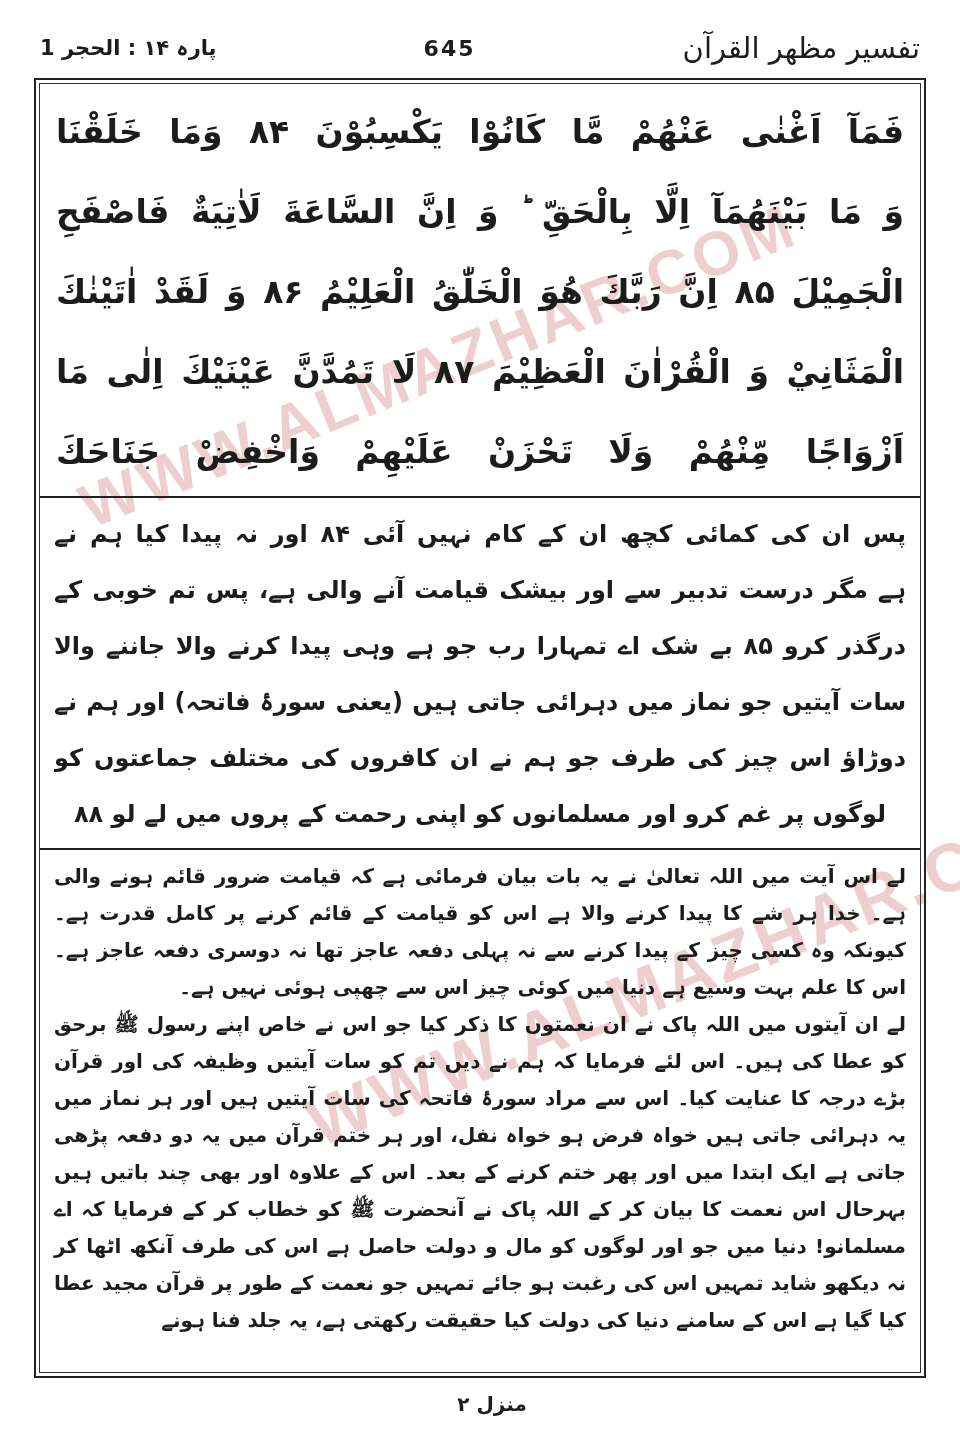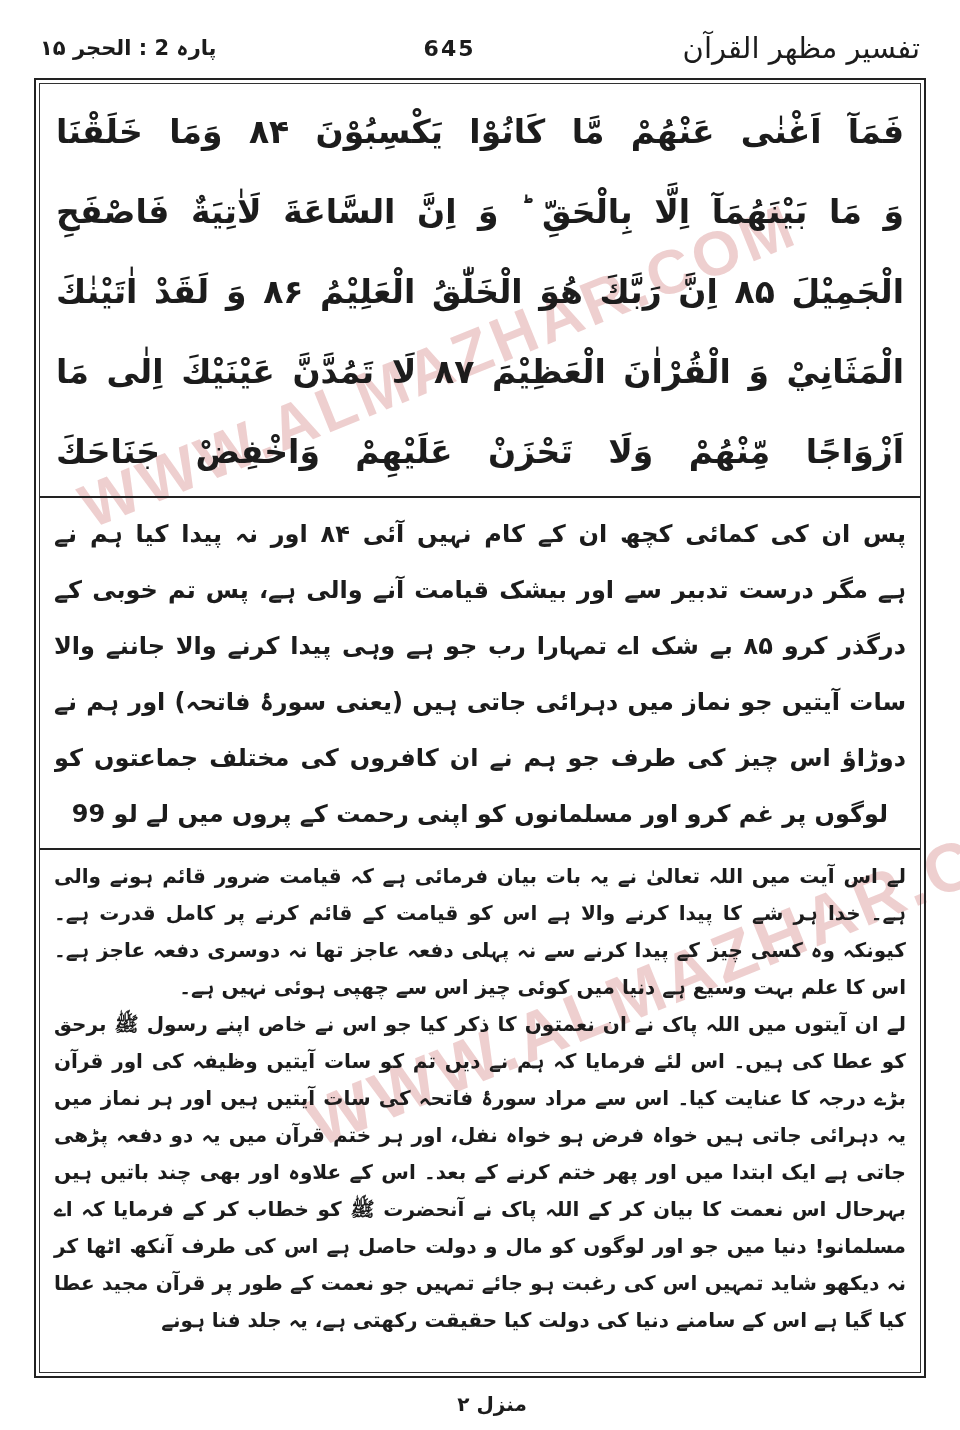--- a/index.html
+++ b/index.html
@@ -67,21 +67,21 @@
 <body>
 
 <div class="page">
 
   <div class="watermark wm-upper">WWW.ALMAZHAR.COM</div>
   <div class="watermark wm-lower">WWW.ALMAZHAR.COM</div>
 
   <div class="header">
     <div class="book-title">تفسير مظهر القرآن</div>
     <div class="page-number">645</div>
-    <div class="surah-ref">پارہ 2 : الحجر ۱۵</div>
+    <div class="surah-ref">پارہ ۱۴ : الحجر 1</div>
   </div>
 
   <div class="main-box">
     <div class="inner-box">
 
       <div class="quran-section">
         <div class="q-line jline">فَمَآ اَغْنٰى عَنْهُمْ مَّا كَانُوْا يَكْسِبُوْنَ ۸۴ وَمَا خَلَقْنَا السَّمٰوٰتِ وَالْاَرْضَ</div>
         <div class="q-line jline">وَ مَا بَيْنَهُمَآ اِلَّا بِالْحَقِّ ؕ وَ اِنَّ السَّاعَةَ لَاٰتِيَةٌ فَاصْفَحِ الصَّفْحَ</div>
         <div class="q-line jline">الْجَمِيْلَ ۸۵ اِنَّ رَبَّكَ هُوَ الْخَلّٰقُ الْعَلِيْمُ ۸۶ وَ لَقَدْ اٰتَيْنٰكَ سَبْعًا مِّنَ</div>
         <div class="q-line jline">الْمَثَانِيْ وَ الْقُرْاٰنَ الْعَظِيْمَ ۸۷ لَا تَمُدَّنَّ عَيْنَيْكَ اِلٰى مَا مَتَّعْنَا بِهٖ</div>
@@ -89,21 +89,21 @@
       </div>
 
       <div class="divider"></div>
 
       <div class="translation-section">
         <div class="t-line jline">پس ان کی کمائی کچھ ان کے کام نہیں آئی ۸۴ اور نہ پیدا کیا ہم نے آسمانوں اور زمین کو اور جو کچھ ان کے درمیان</div>
         <div class="t-line jline">ہے مگر درست تدبیر سے اور بیشک قیامت آنے والی ہے، پس تم خوبی کے ساتھ (ان کی بے ادبیوں سے)</div>
         <div class="t-line jline">درگذر کرو ۸۵ بے شک اے تمہارا رب جو ہے وہی پیدا کرنے والا جاننے والا ہے ۸۶ اور بیشک ہم نے تم کو دیں</div>
         <div class="t-line jline">سات آیتیں جو نماز میں دہرائی جاتی ہیں (یعنی سورۂ فاتحہ) اور ہم نے تم کو عظمت والا قرآن دیا ۸۷ اپنی نظر نہ</div>
         <div class="t-line jline">دوڑاؤ اس چیز کی طرف جو ہم نے ان کافروں کی مختلف جماعتوں کو برتنے کے لئے دے رکھی ہے، اور نہ ان</div>
-        <div class="t-line center">لوگوں پر غم کرو اور مسلمانوں کو اپنی رحمت کے پروں میں لے لو 99</div>
+        <div class="t-line center">لوگوں پر غم کرو اور مسلمانوں کو اپنی رحمت کے پروں میں لے لو ۸۸</div>
       </div>
 
       <div class="divider"></div>
 
       <div class="commentary-section">
         <p class="c-para">لے اس آیت میں اللہ تعالیٰ نے یہ بات بیان فرمائی ہے کہ قیامت ضرور قائم ہونے والی ہے۔ خدا ہر شے کا پیدا کرنے والا ہے اس کو قیامت کے قائم کرنے پر کامل قدرت ہے۔ کیونکہ وہ کسی چیز کے پیدا کرنے سے نہ پہلی دفعہ عاجز تھا نہ دوسری دفعہ عاجز ہے۔ اس کا علم بہت وسیع ہے دنیا میں کوئی چیز اس سے چھپی ہوئی نہیں ہے۔</p>
         <p class="c-para">لے ان آیتوں میں اللہ پاک نے ان نعمتوں کا ذکر کیا جو اس نے خاص اپنے رسول ﷺ برحق کو عطا کی ہیں۔ اس لئے فرمایا کہ ہم نے دیں تم کو سات آیتیں وظیفہ کی اور قرآن بڑے درجہ کا عنایت کیا۔ اس سے مراد سورۂ فاتحہ کی سات آیتیں ہیں اور ہر نماز میں یہ دہرائی جاتی ہیں خواہ فرض ہو خواہ نفل، اور ہر ختم قرآن میں یہ دو دفعہ پڑھی جاتی ہے ایک ابتدا میں اور پھر ختم کرنے کے بعد۔ اس کے علاوہ اور بھی چند باتیں ہیں بہرحال اس نعمت کا بیان کر کے اللہ پاک نے آنحضرت ﷺ کو خطاب کر کے فرمایا کہ اے مسلمانو! دنیا میں جو اور لوگوں کو مال و دولت حاصل ہے اس کی طرف آنکھ اٹھا کر نہ دیکھو شاید تمہیں اس کی رغبت ہو جائے تمہیں جو نعمت کے طور پر قرآن مجید عطا کیا گیا ہے اس کے سامنے دنیا کی دولت کیا حقیقت رکھتی ہے، یہ جلد فنا ہونے</p>
       </div>
 
     </div>

